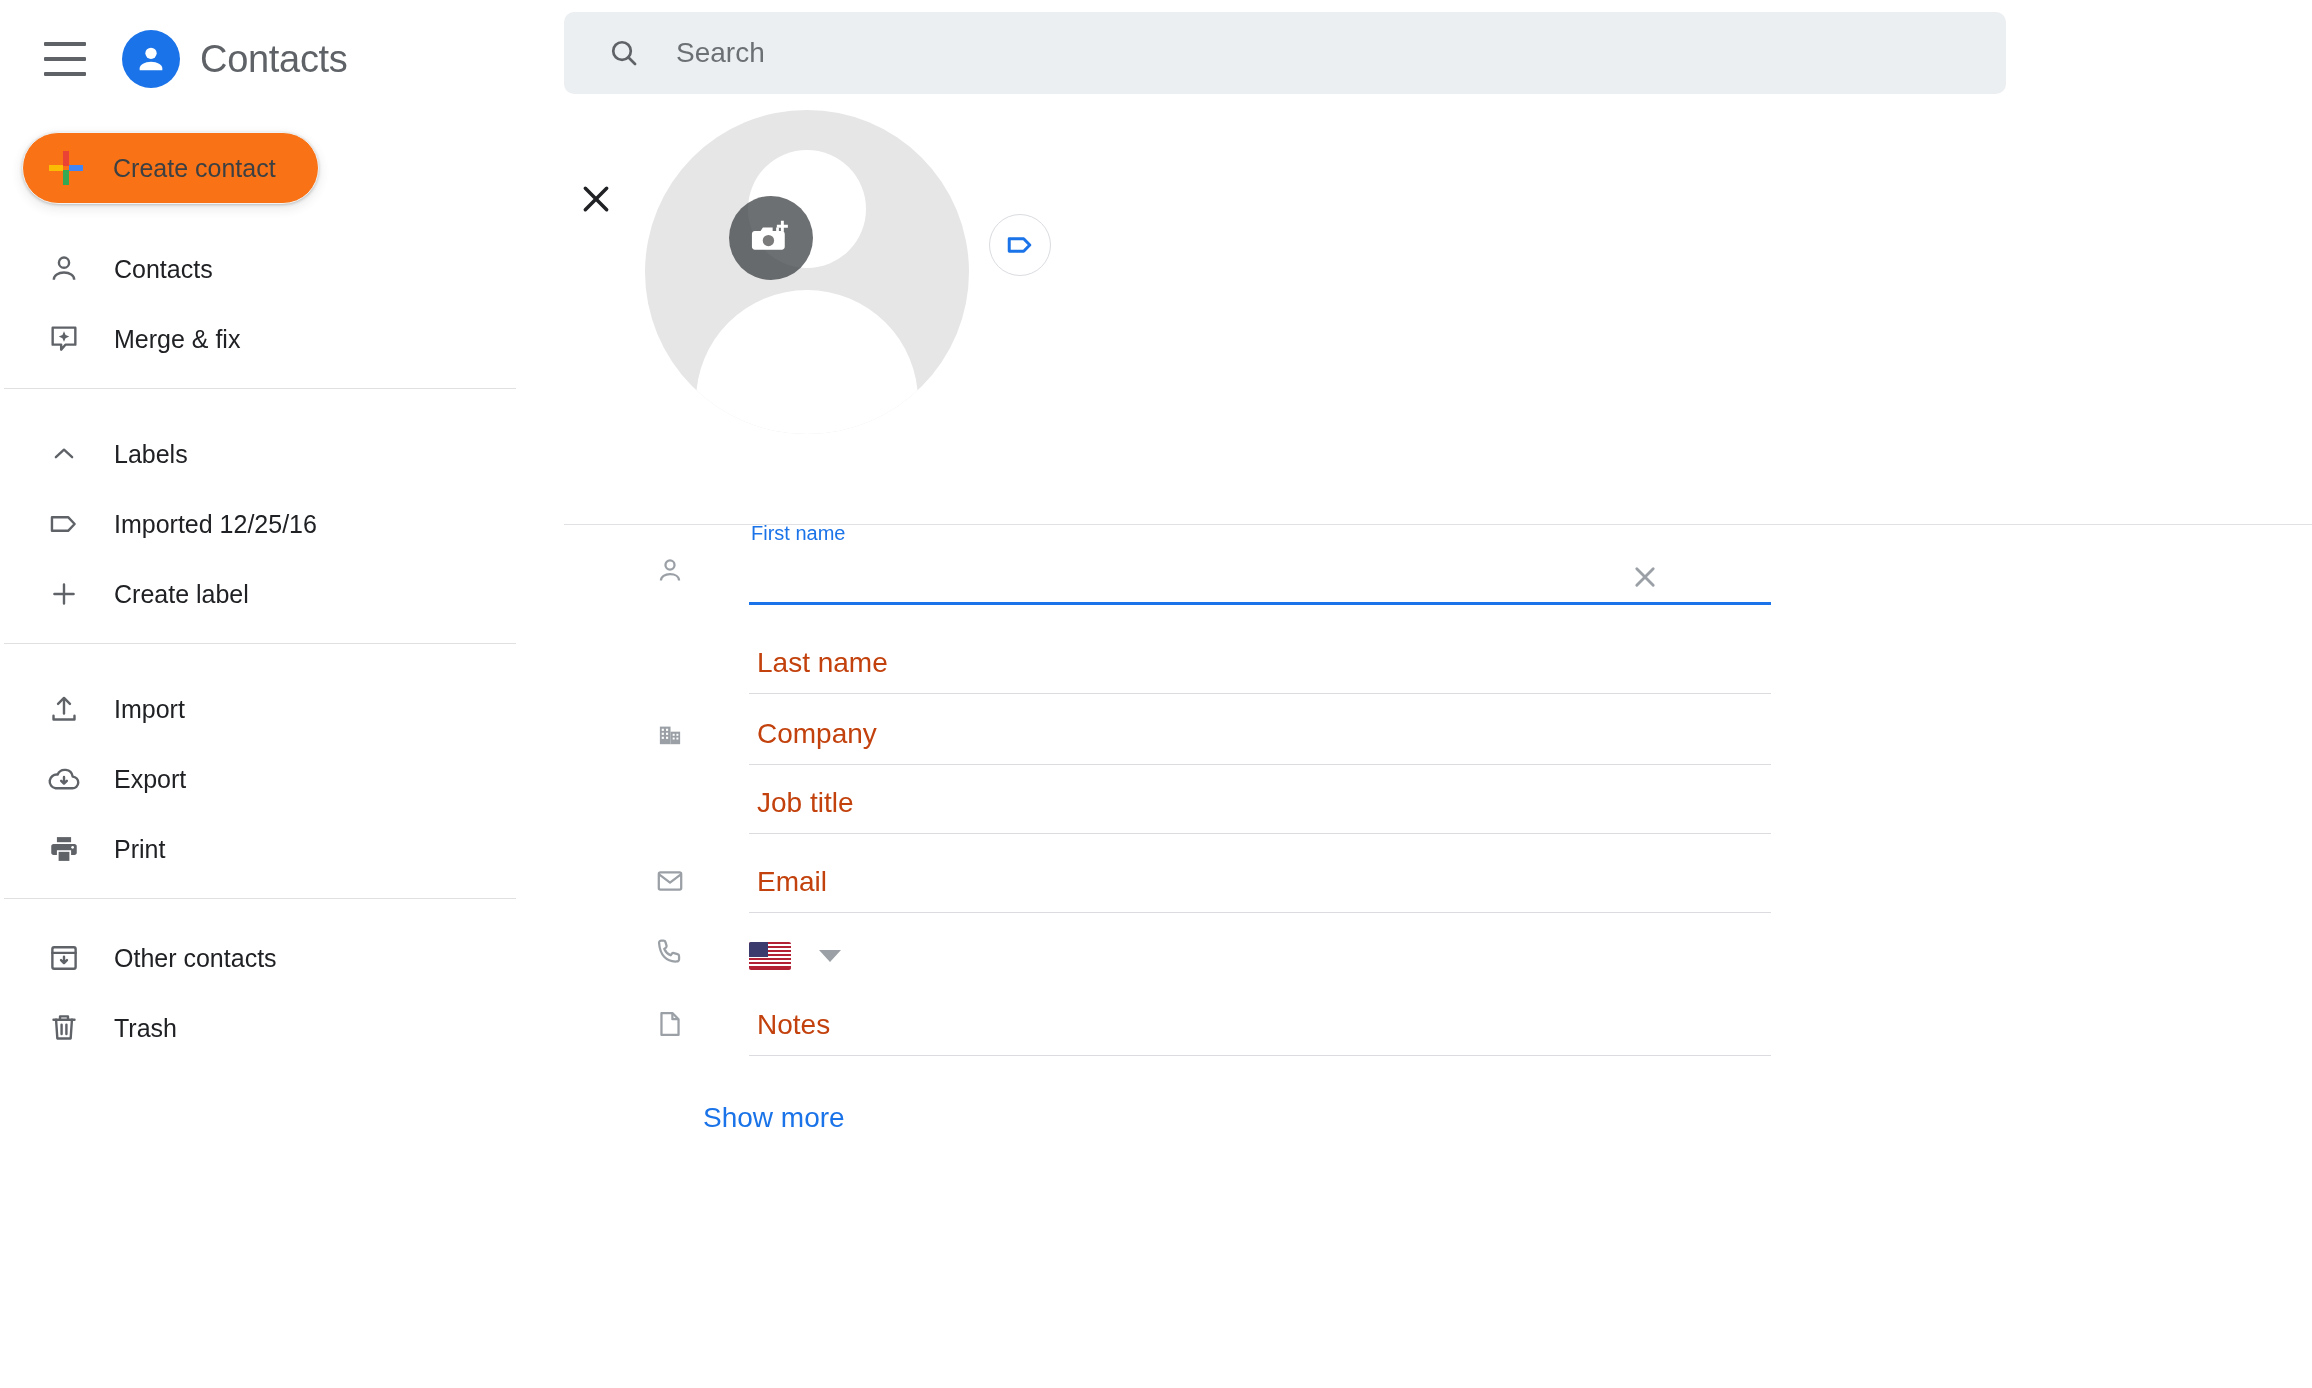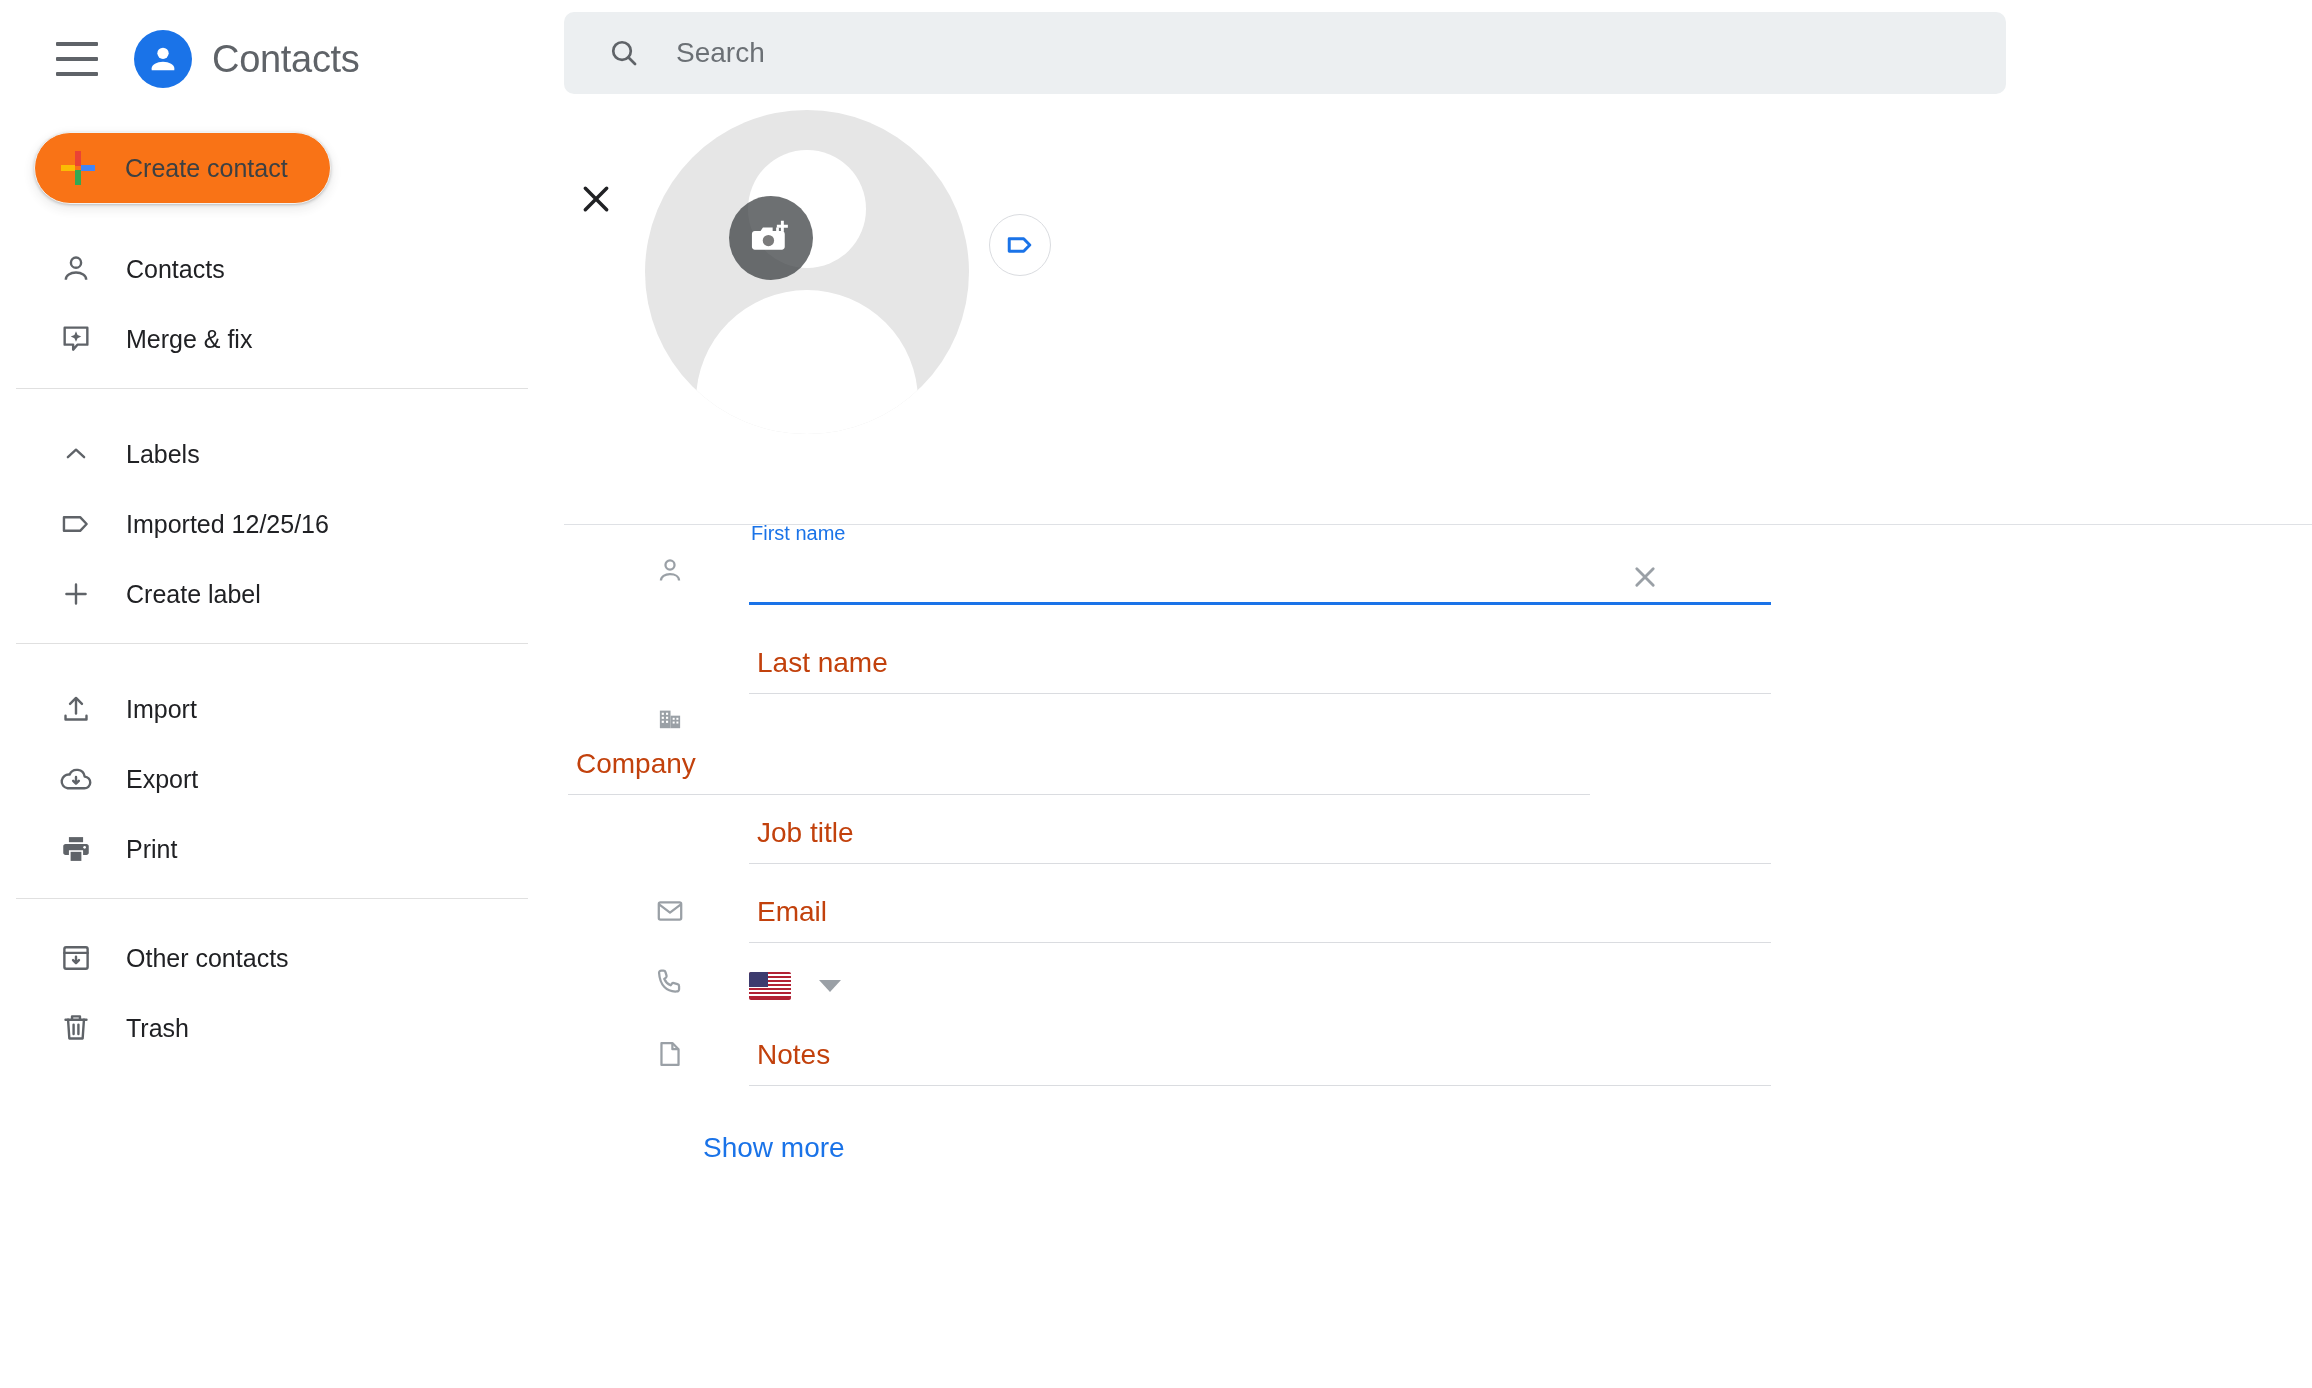--- a/index.html
+++ b/index.html
@@ -7,21 +7,21 @@
     width: 2312px; height: 1388px;
     background: #ffffff;
     font-family: "Liberation Sans", sans-serif;
     overflow: hidden;
     -webkit-font-smoothing: antialiased;
   }
   .app { position: relative; width: 2312px; height: 1388px; }
 
   
   .sidebar {
-    position: absolute; left: 16px; top: 0;
+    position: absolute; left: 4px; top: 0;
     width: 512px; height: 1102px;
     background: #fff;
   }
   .brand-row {
     display: flex; align-items: center;
     height: 118px; padding-left: 40px;
   }
   .hamburger {
     width: 42px; height: 34px;
     display: flex; flex-direction: column; justify-content: space-between;
@@ -394,21 +394,21 @@
         <div class="fields">
           <div class="field">
             <span class="fplace">Last name</span>
             <input class="finput" type="text" value="" style="">
             <div class="funder"></div>
           </div>
         </div>
       </div>
 
       
-      <div class="frow" style="flex-direction:column;">
+      <div class="frow" style="margin-top:16px;">
         <div class="fico-slot">
           <span class="fico">
             <svg width="32" height="32" viewBox="0 0 24 24" fill="#9aa0a6">
               <path d="M4.4 7.2h8v13.2h-8z"></path>
               <path d="M12.4 11h7.2v9.4h-7.2z"></path>
               <g fill="#fff">
                 <rect x="5.8" y="8.8" width="1.6" height="1.6"></rect>
                   <rect x="9" y="8.8" width="1.6" height="1.6"></rect>
                 <rect x="5.8" y="11.8" width="1.6" height="1.6"></rect>
                   <rect x="9" y="11.8" width="1.6" height="1.6"></rect>

